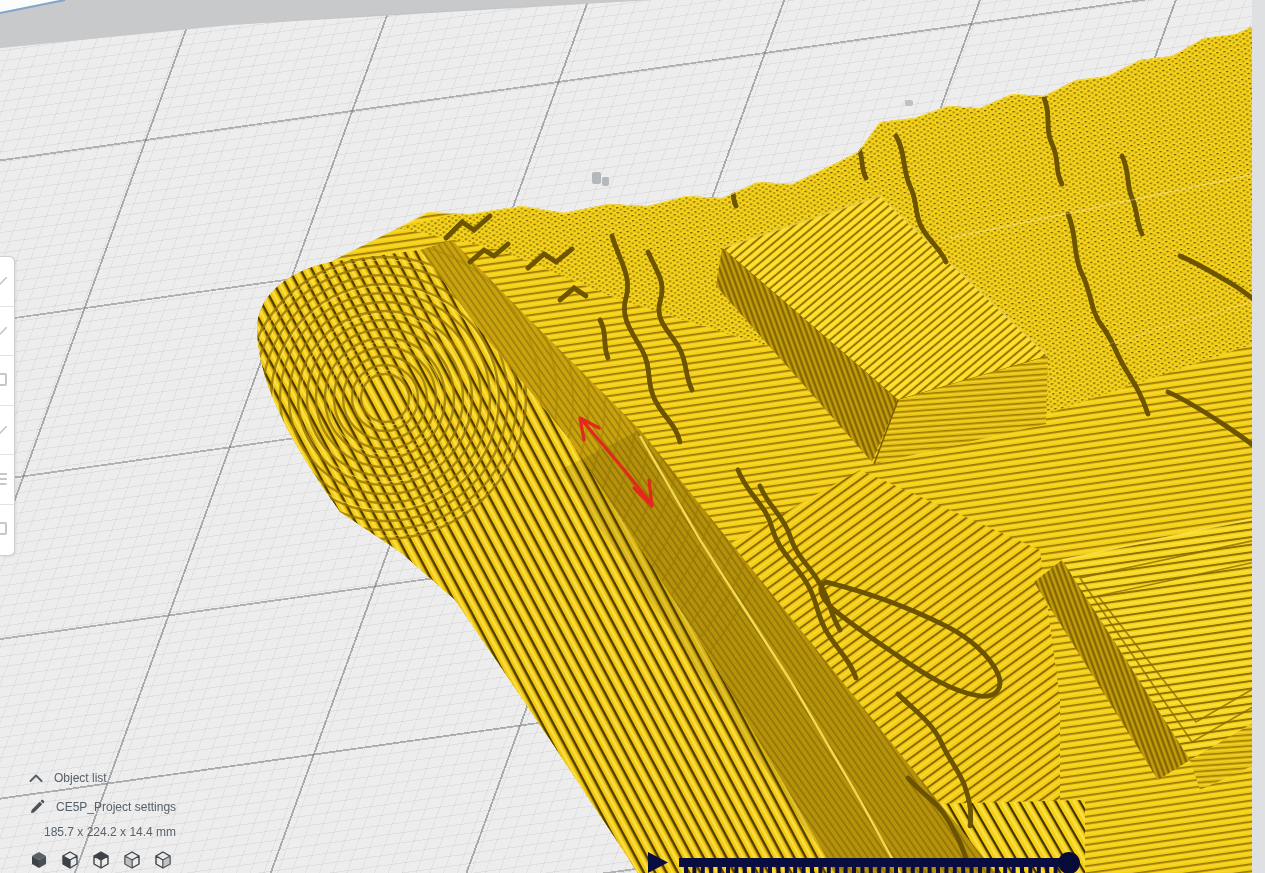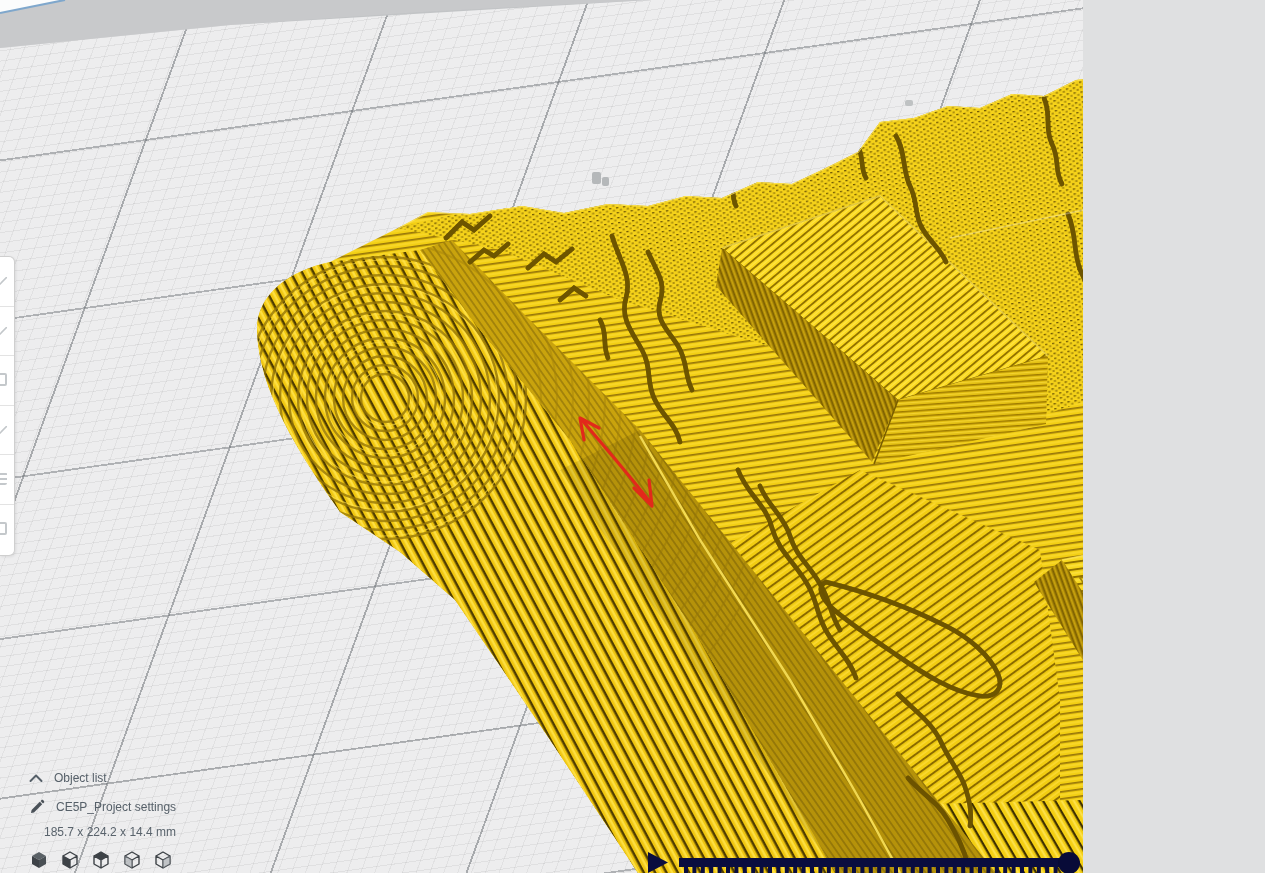--- a/index.html
+++ b/index.html
@@ -1,18 +1,18 @@
 <!DOCTYPE html>
 <html><head>
 <meta charset="utf-8">
 <style>
   html,body{margin:0;padding:0;background:#dfe0e1;}
   *{box-sizing:border-box;}
   .screen{
-    position:relative;width:1083px;height:873px;overflow:hidden;
+    position:relative;width:1252px;height:873px;overflow:hidden;
     font-family:"Liberation Sans",sans-serif;background:#c4b5fd;
   }
   
   .plate{
     position:absolute;inset:0;
     background-color:#ededee;
     background-image:
       repeating-linear-gradient(110deg, rgba(100,105,110,.50) 0 1.8px, transparent 1.8px 184px),
       repeating-linear-gradient(172deg, rgba(100,105,110,.45) 0 1.8px, transparent 1.8px 158px),
       repeating-linear-gradient(110deg, rgba(0,0,0,.05) 0 1px, transparent 1px 13px),

